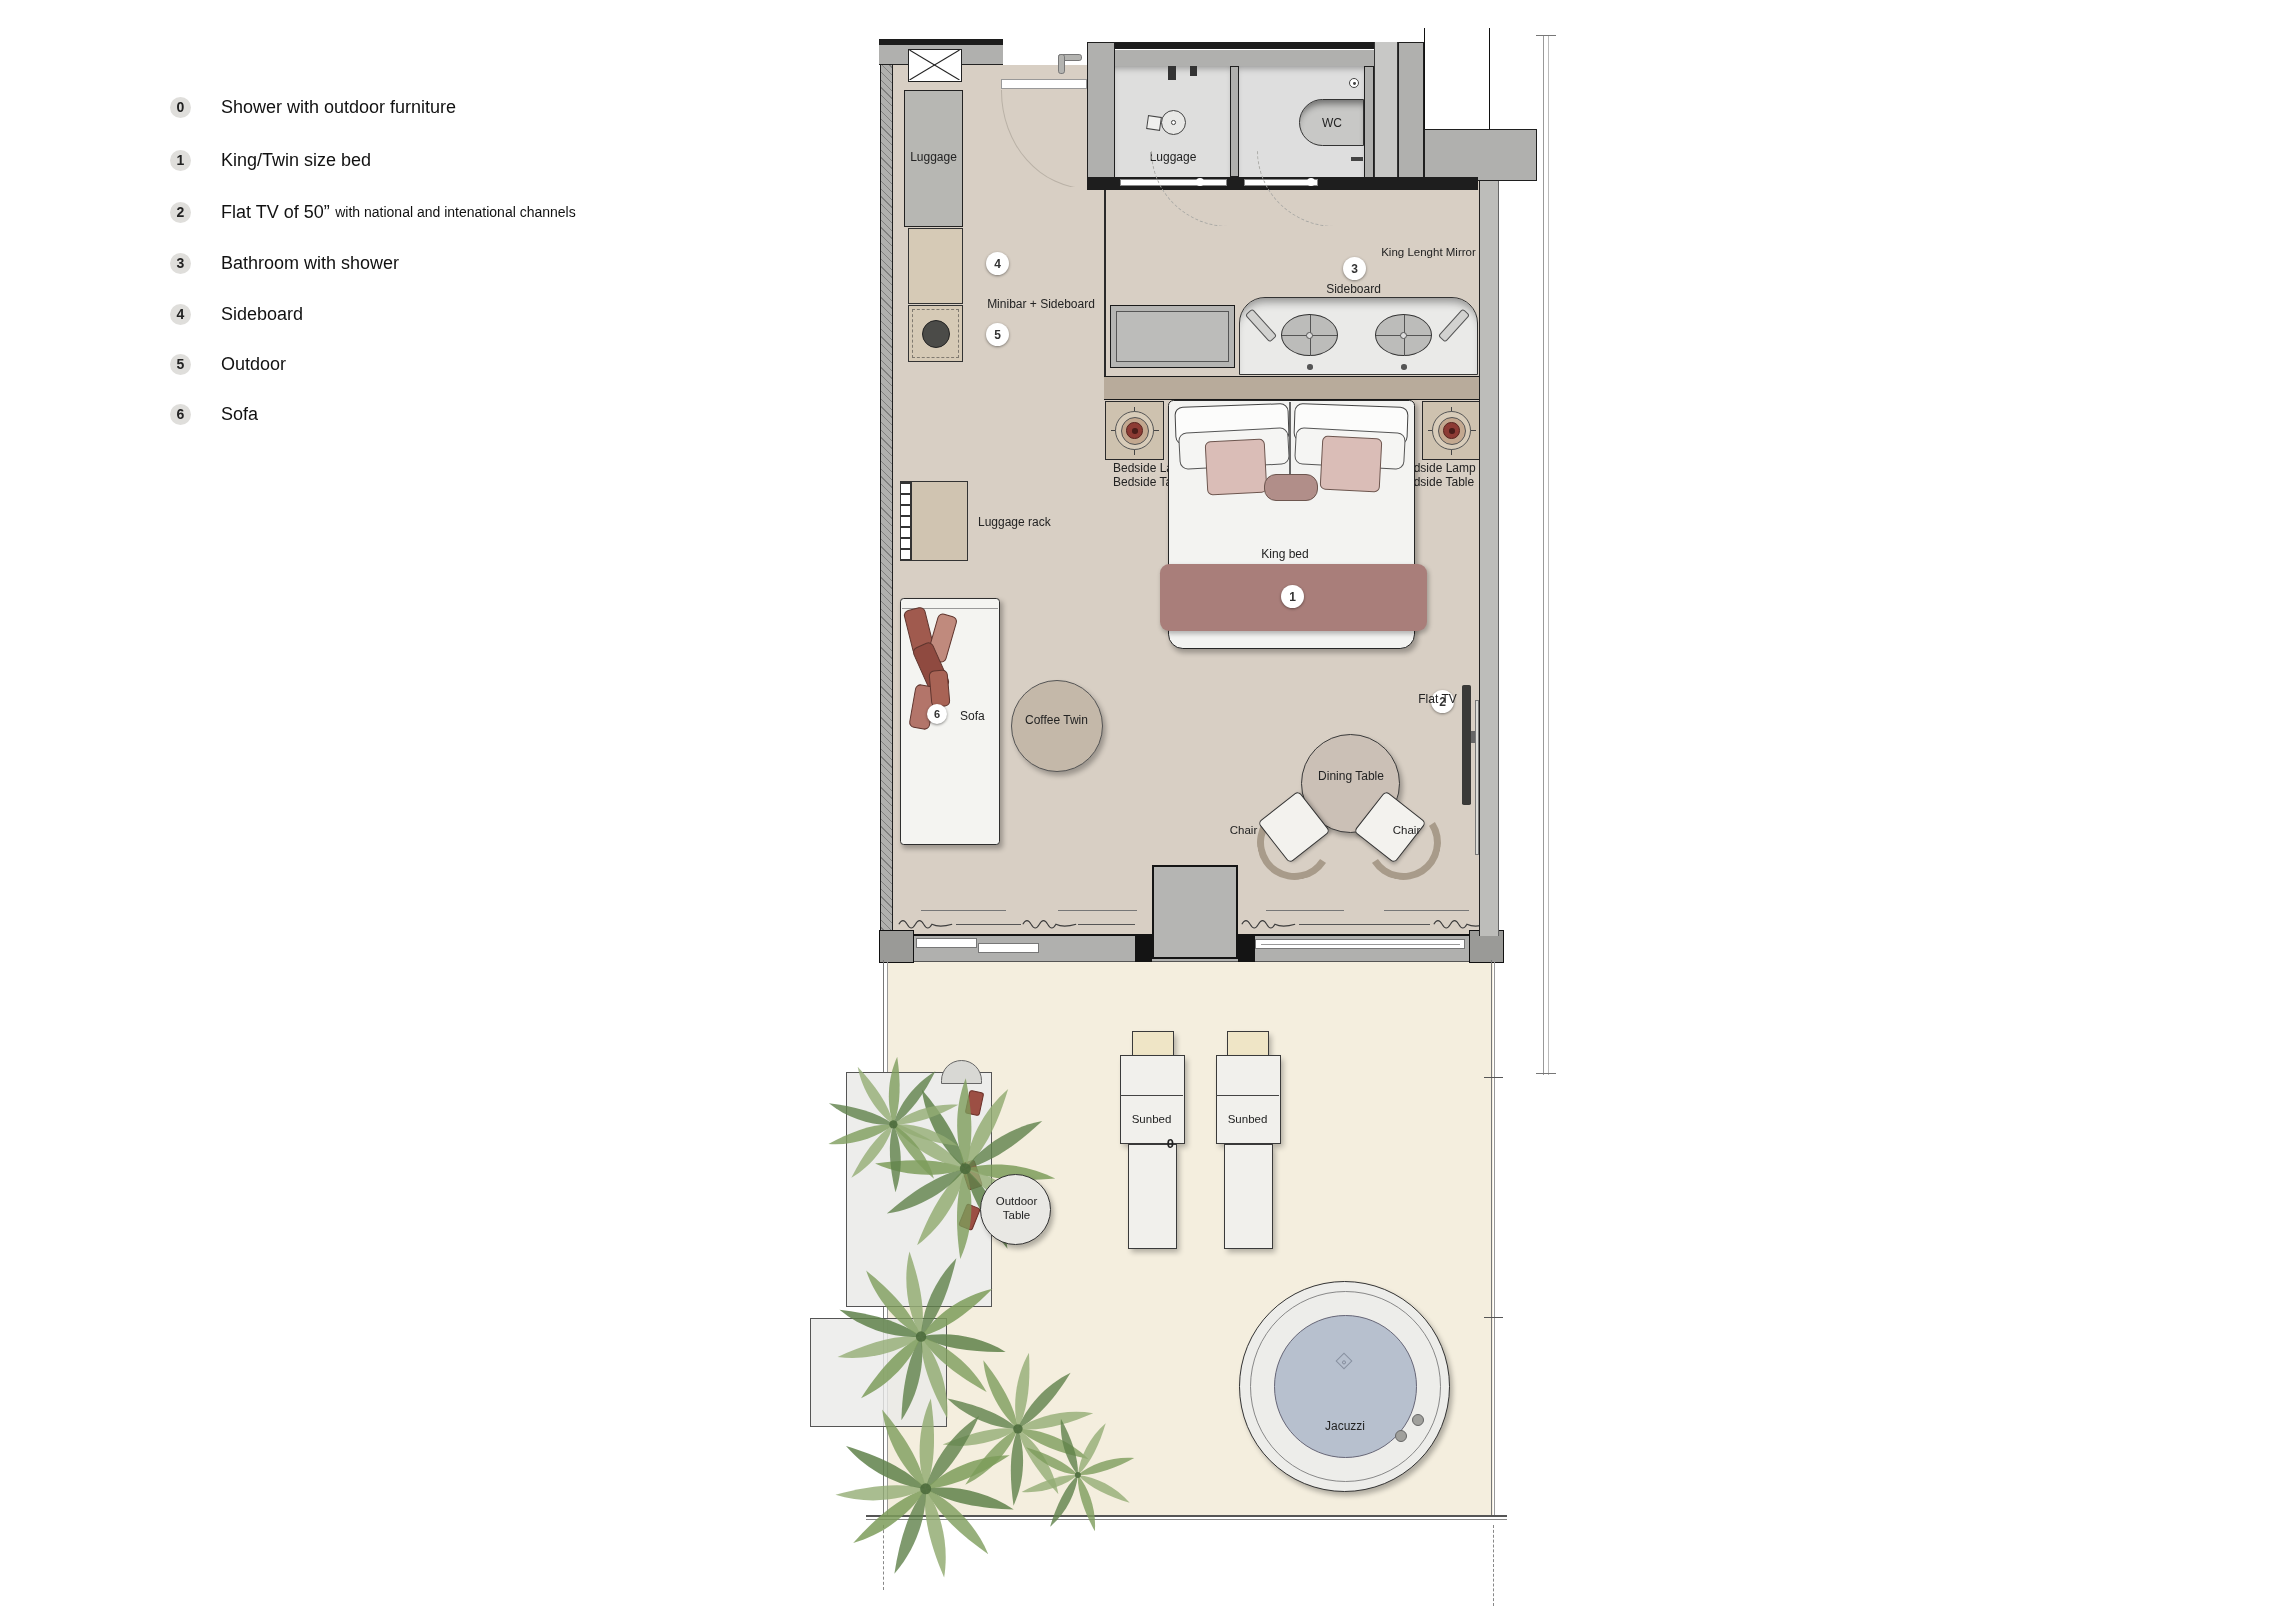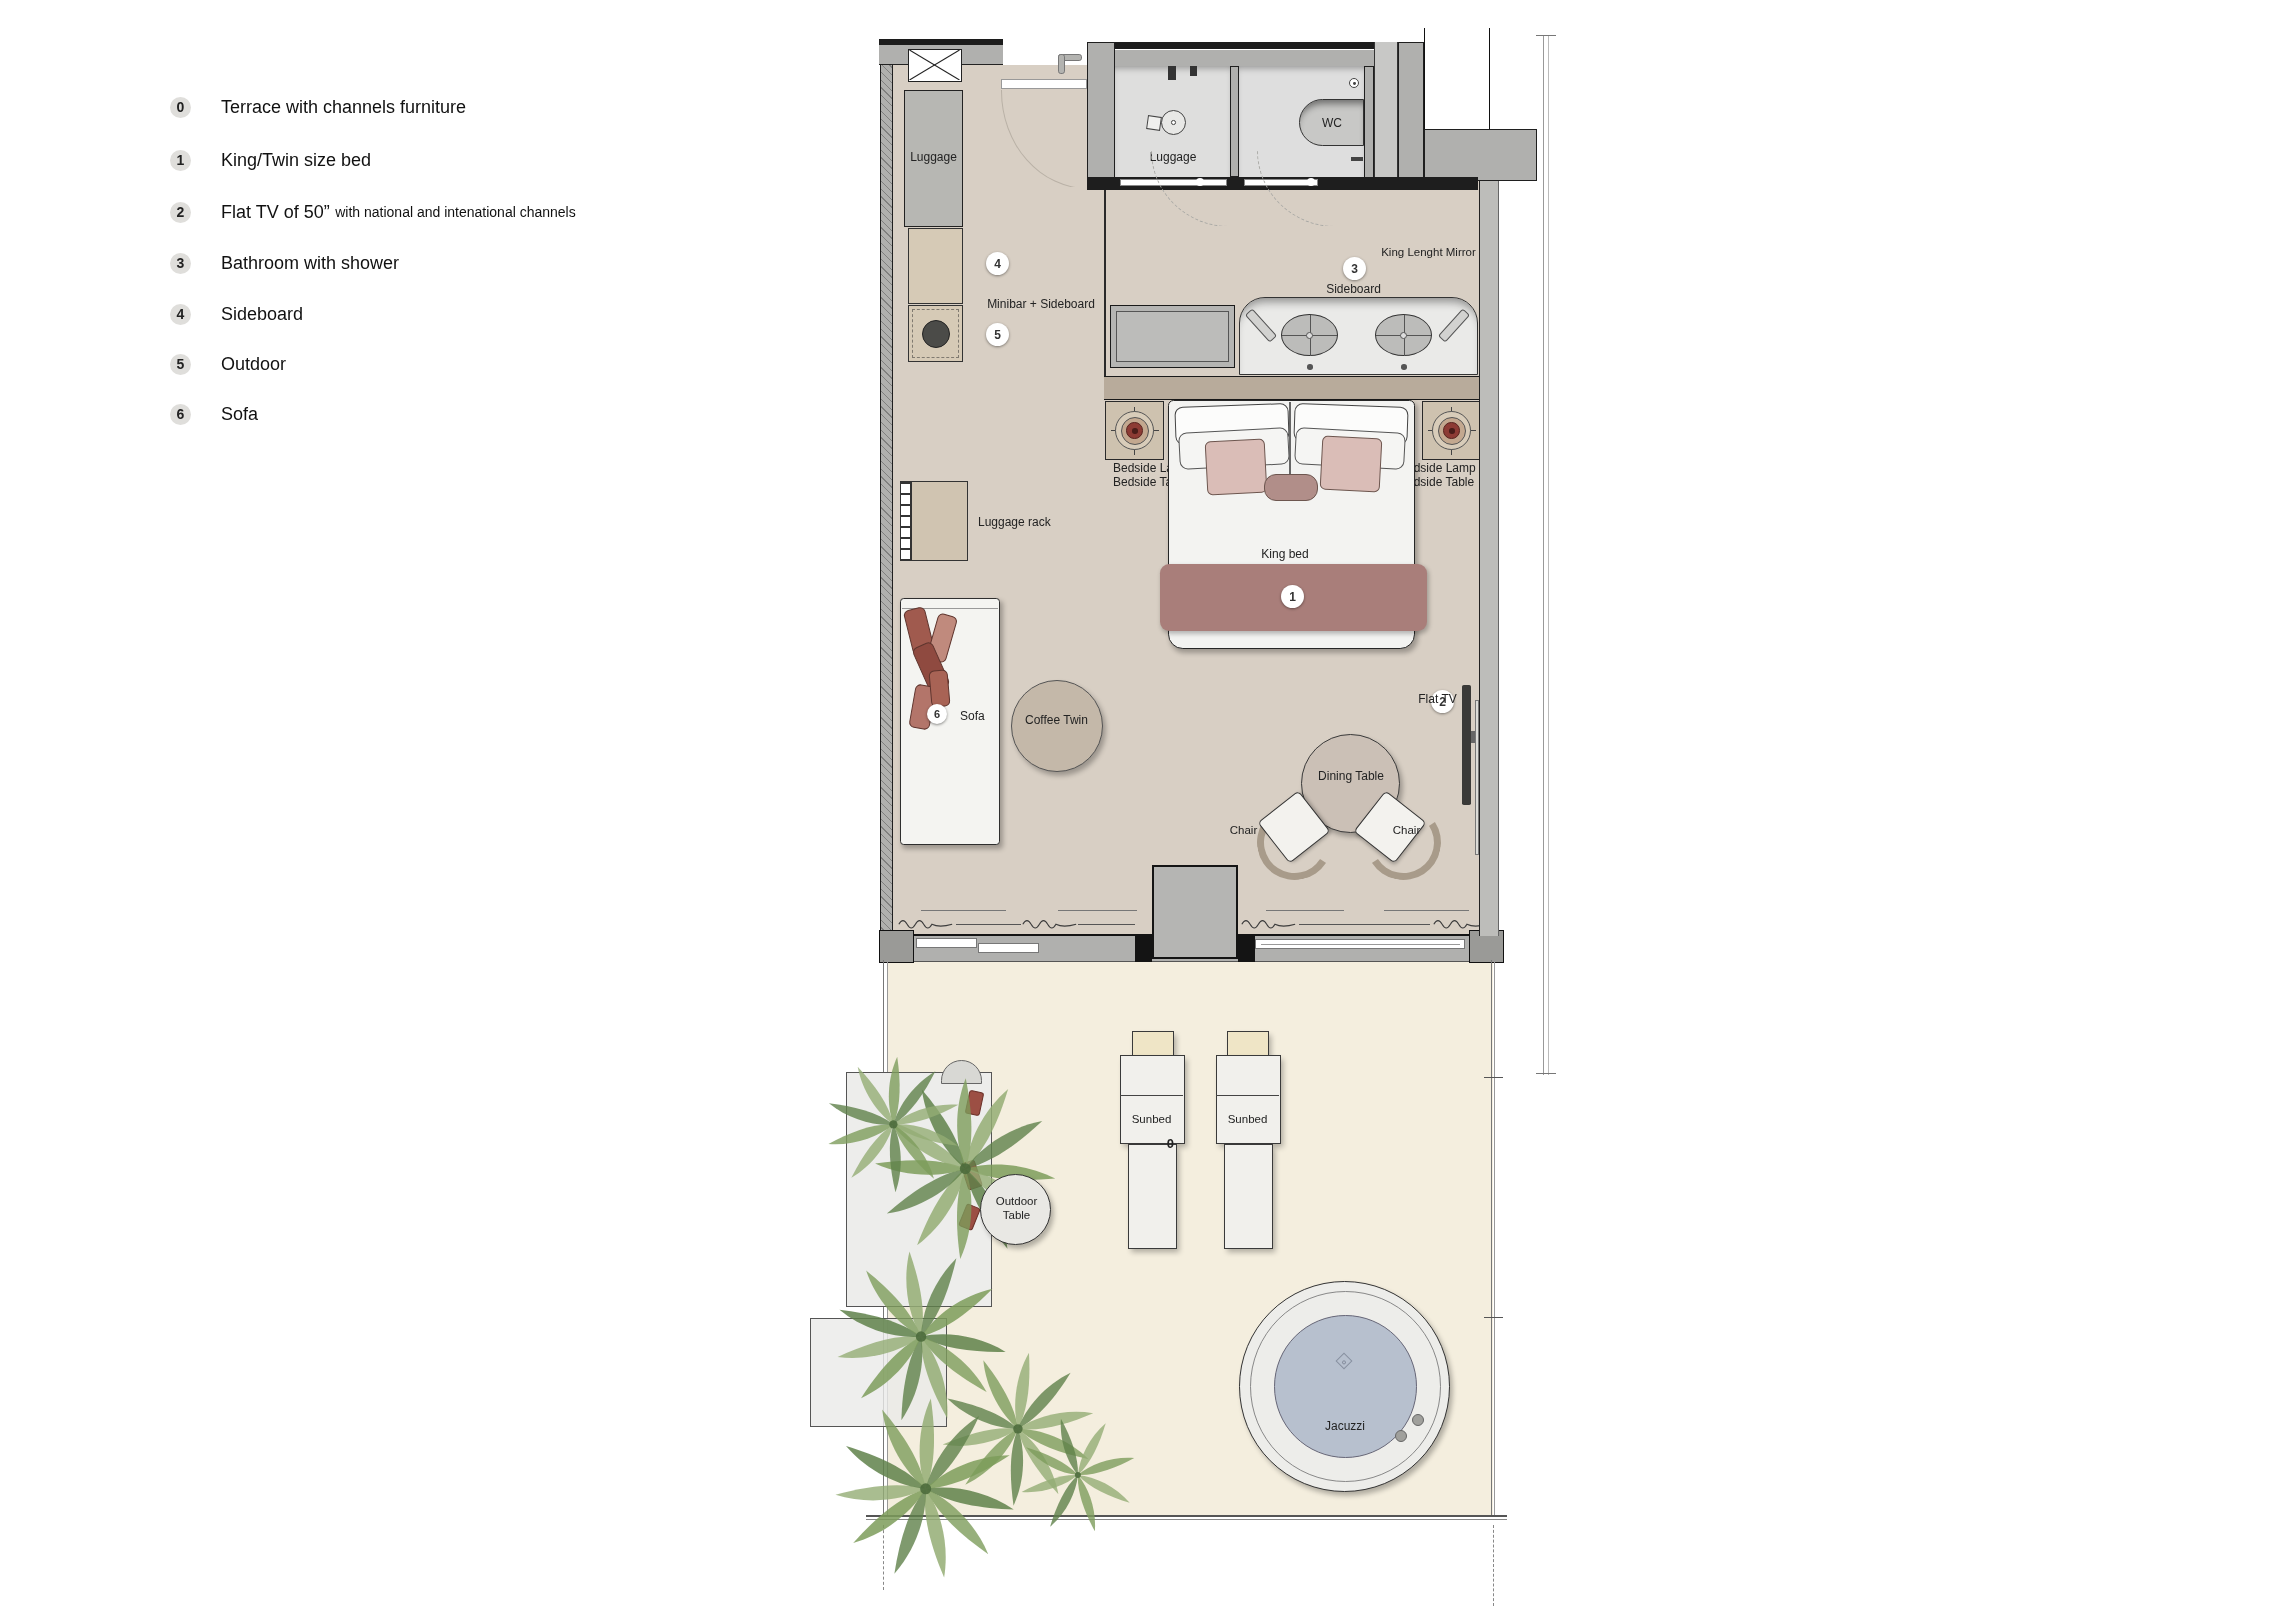--- a/index.html
+++ b/index.html
@@ -28,21 +28,21 @@
   .cback{position:absolute;border:7.4px solid transparent;border-radius:50%;}
 </style>
 </head>
 <body>
 
 <div class="page">
 
   <section>
     <div class="leg-row" style="left:170px;top:95px;">
       <span class="leg-num">0</span>
-      <span class="leg-lbl">Terrace with channels furniture</span>
+      <span class="leg-lbl">Shower with outdoor furniture</span>
     </div>
     <div class="leg-row" style="left:170px;top:148px;">
       <span class="leg-num">1</span>
       <span class="leg-lbl">King/Twin size bed</span>
     </div>
     <div class="leg-row" style="left:170px;top:200px;">
       <span class="leg-num">2</span>
       <span class="leg-lbl">Flat TV of 50”</span>
       <span class="leg-sub">with national and intenational channels</span>
     </div>

